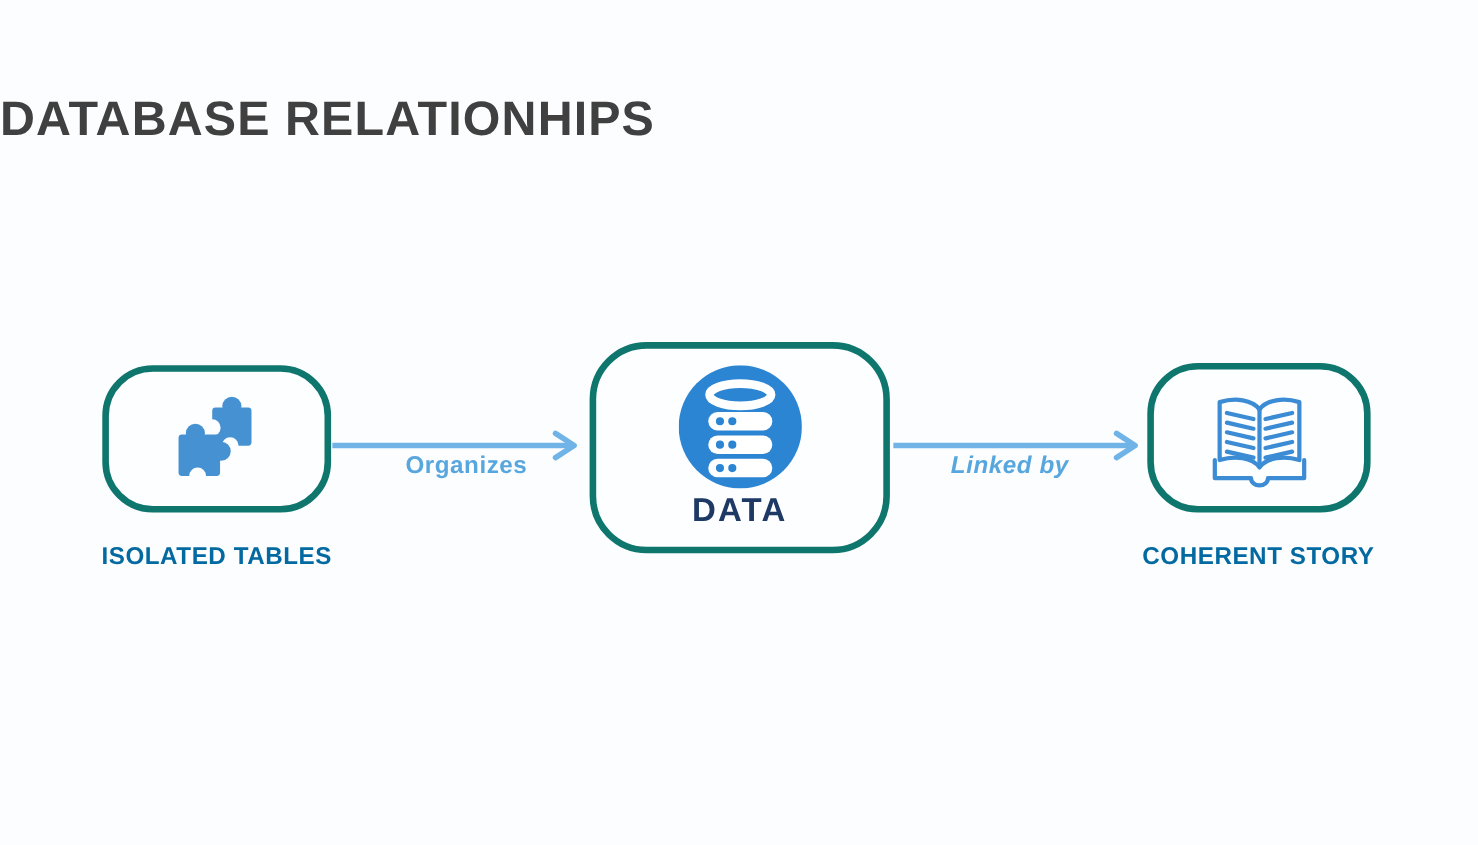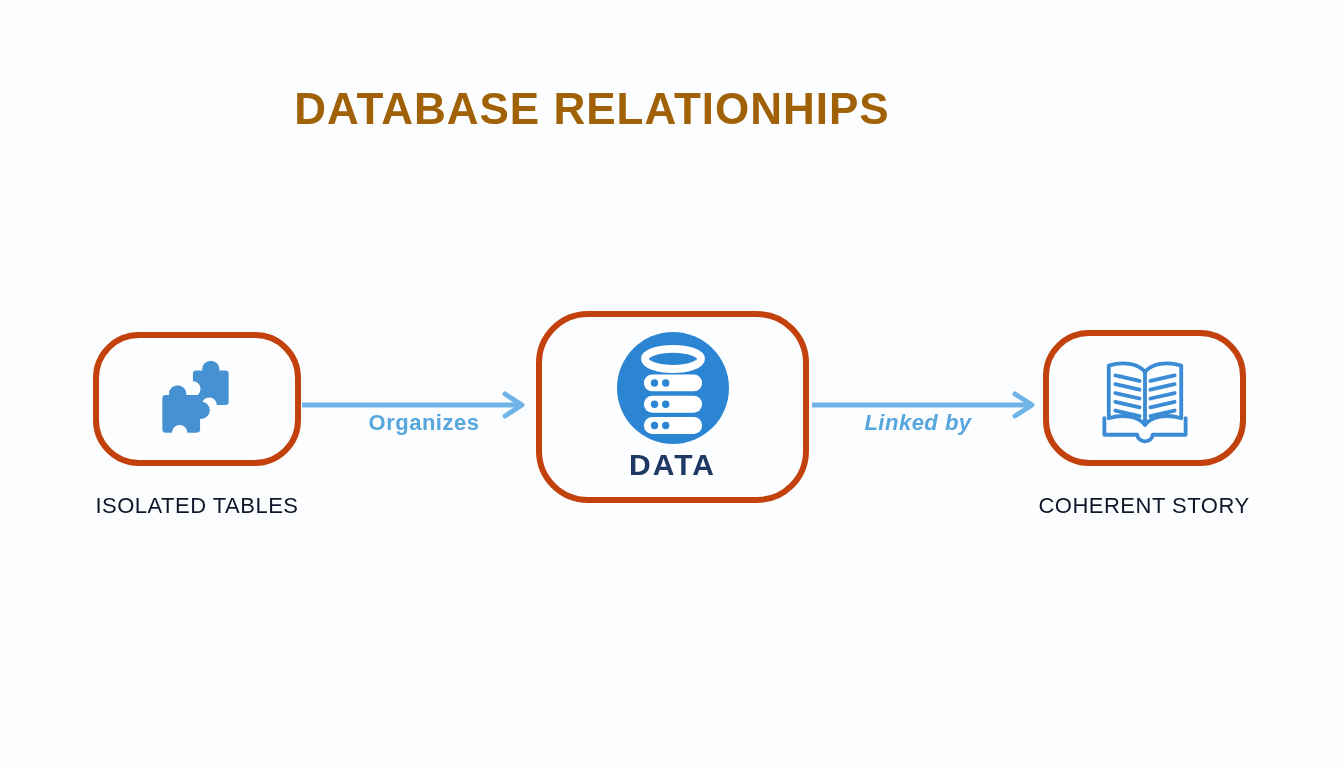--- a/index.html
+++ b/index.html
@@ -13,29 +13,29 @@
     width: 1344px;
     height: 768px;
     background: #fcfdfe;
     overflow: hidden;
   }
   .title {
     position: absolute;
     top: 84px;
     left: 0;
     width: 1184px;
-    text-align: center;
+    text-align: left;
     font-size: 44px;
     font-weight: bold;
     letter-spacing: 1px;
-    color: #a16207;
+    color: #404040;
   }
   .node-box {
     position: absolute;
-    border: 6px solid #c2410c;
+    border: 6px solid #0f766e;
     border-radius: 46px;
     background: #fdfeff;
     box-sizing: border-box;
     display: flex;
     flex-direction: column;
     align-items: center;
     justify-content: center;
   }
   #node-isolated-tables { left: 93px;  top: 332px; width: 208px; height: 134px; }
   #node-data            { left: 536px; top: 311px; width: 273px; height: 192px; border-radius: 52px; }
@@ -44,23 +44,23 @@
     font-size: 30px;
     font-weight: bold;
     letter-spacing: 2px;
     color: #1e3a64;
     margin-top: 4px;
   }
   .caption {
     position: absolute;
     text-align: center;
     font-size: 22px;
-    font-weight: normal;
+    font-weight: bold;
     letter-spacing: 0.5px;
-    color: #0f172a;
+    color: #0369a1;
   }
   #caption-isolated-tables { left: 67px;  top: 493px; width: 260px; }
   #caption-coherent-story  { left: 1014px; top: 493px; width: 260px; }
   .arrow {
     position: absolute;
     top: 391px;
     height: 28px;
   }
   #arrow-organizes { left: 302px; width: 228px; }
   #arrow-linked    { left: 812px; width: 228px; }

